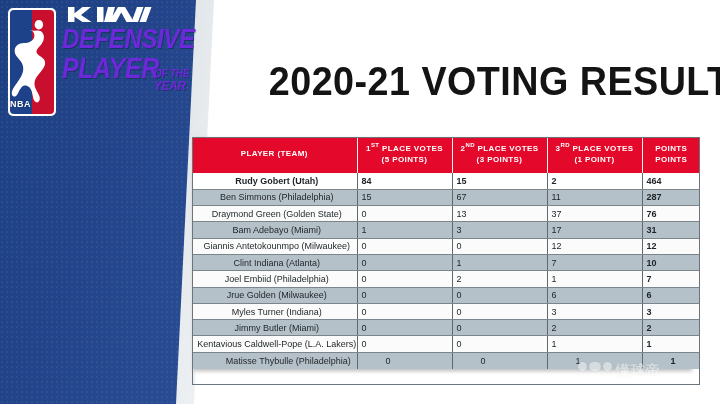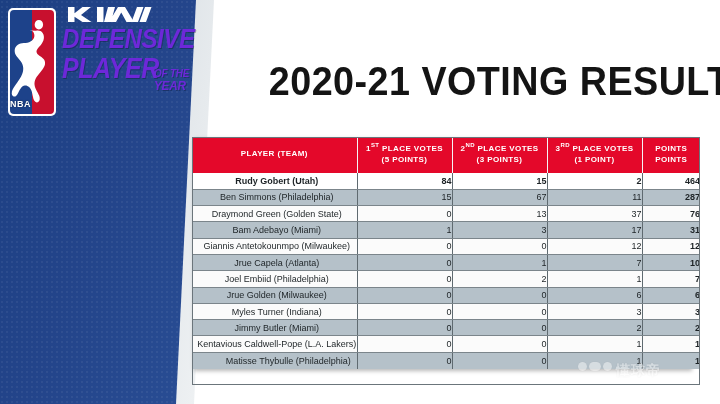--- a/index.html
+++ b/index.html
@@ -173,21 +173,21 @@
     line-height: 0;
   }
 
   table.results tbody td {
     font-size: 9px;
     color: #1d2326;
     height: 16.3px;
     padding: 0 0 0 4px;
     border-right: 1px solid #5f6a70;
     border-bottom: 1px solid #7b858b;
-    text-align: right;
+    text-align: left;
     white-space: nowrap;
     overflow: hidden;
   }
   table.results tbody td.player {
     text-align: center;
     padding-left: 5px;
   }
   table.results tbody td:last-child { border-right: none; font-weight: bold; }
   table.results tbody tr:nth-child(odd) td { background: #fbfbfb; }
   table.results tbody tr:nth-child(even) td { background: #b5c1c9; }
@@ -336,21 +336,21 @@
             <td>31</td>
           </tr>
           <tr>
             <td class="player">Giannis Antetokounmpo (Milwaukee)</td>
             <td>0</td>
             <td>0</td>
             <td>12</td>
             <td>12</td>
           </tr>
           <tr>
-            <td class="player">Jrue Capela (Atlanta)</td>
+            <td class="player">Clint Indiana (Atlanta)</td>
             <td>0</td>
             <td>1</td>
             <td>7</td>
             <td>10</td>
           </tr>
           <tr>
             <td class="player">Joel Embiid (Philadelphia)</td>
             <td>0</td>
             <td>2</td>
             <td>1</td>

